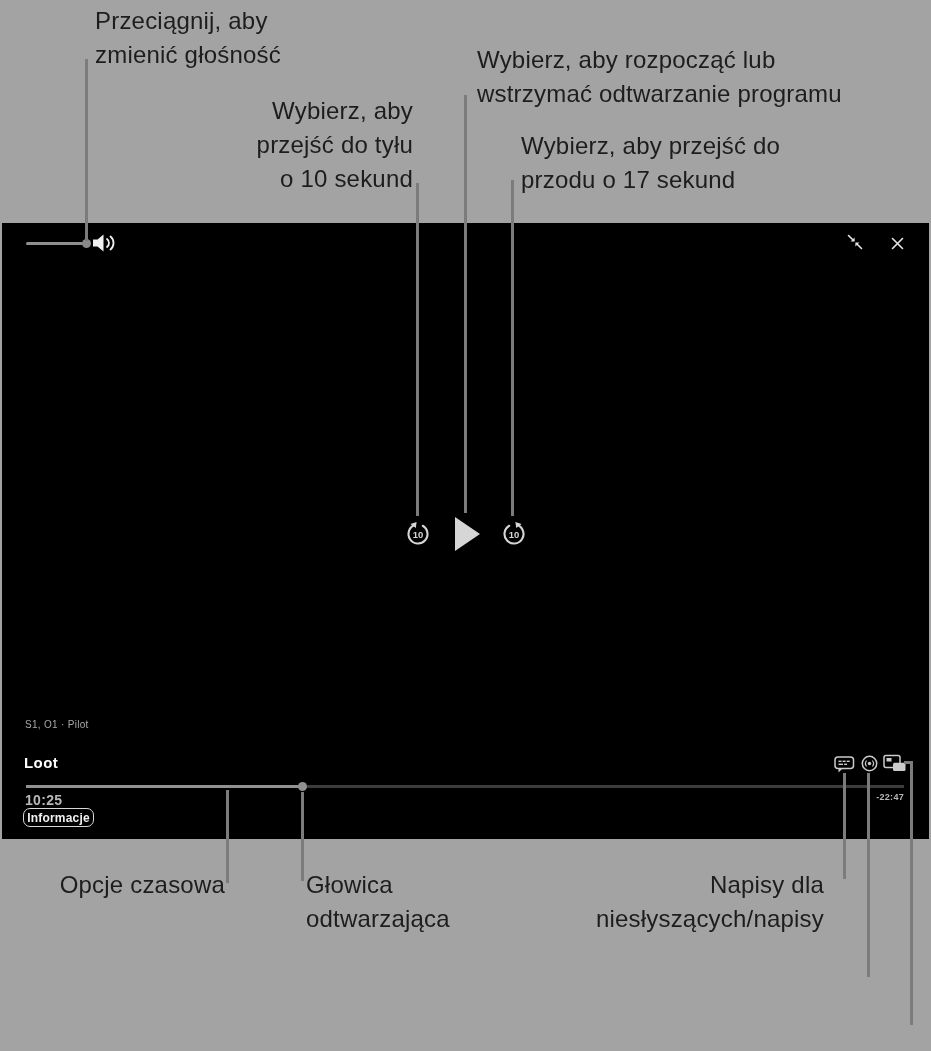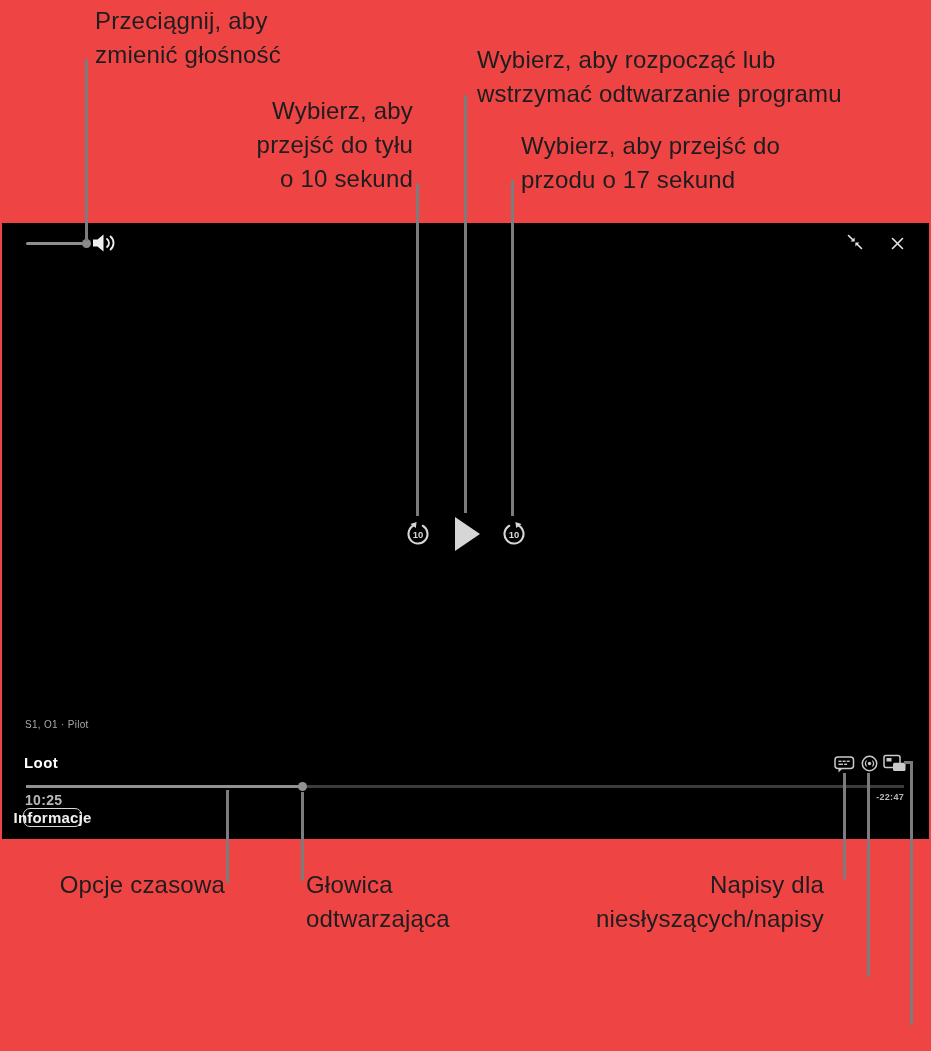--- a/index.html
+++ b/index.html
@@ -1,17 +1,17 @@
 <!DOCTYPE html>
 <html><head>
 <meta charset="utf-8">
 <style>
   html,body{margin:0;padding:0;background:#ffffff;}
   .canvas{
-    position:relative;width:931px;height:1051px;background:#ef4444;overflow:hidden;
+    position:relative;width:931px;height:1051px;background:#a3a3a3;overflow:hidden;
     font-family:"Liberation Sans",sans-serif;
   }
   
   .callout{
     position:absolute;font-size:24px;line-height:34px;letter-spacing:0.2px;
     color:#1d1d1f;white-space:pre-line;
   }
   #callout-volume{left:95px;top:4px;}
   #callout-skip-back{left:200px;top:94px;width:213px;text-align:right;}
   #callout-play{left:477px;top:43px;}
@@ -47,22 +47,22 @@
   .btn-play{left:451px;top:292px;cursor:pointer;}
   .btn-skip-fwd{left:498px;top:296px;cursor:pointer;}
   .episode-info{left:23px;top:496px;font-size:10px;color:#a8a8a8;letter-spacing:0.3px;}
   .show-title{left:22px;top:531px;font-size:15px;font-weight:700;color:#fdfdfd;letter-spacing:0.4px;}
   .tl-played{left:24px;top:562px;width:277px;height:3px;background:#919191;}
   .tl-rest{left:301px;top:562px;width:601px;height:3px;background:#3c3c3d;}
   .tl-knob{left:296px;top:559px;width:9px;height:9px;border-radius:50%;background:#919191;z-index:2;}
   .time-elapsed{left:23px;top:569px;font-size:14px;font-weight:600;color:#b8b8b8;letter-spacing:0.3px;}
   .time-remaining{right:25px;top:569px;font-size:9px;font-weight:600;color:#b8b8b8;letter-spacing:0.3px;}
   .info-btn{
-    left:21px;top:585px;width:59px;height:19px;border:1.5px solid #d8d8d8;border-radius:7px;
-    background:transparent;color:#f0f0f0;font-size:15px;font-weight:700;
+    left:21px;top:585px;width:71px;height:19px;border:1.5px solid #d8d8d8;border-radius:7px;
+    background:transparent;color:#f0f0f0;font-size:12px;font-weight:700;
     display:flex;align-items:center;justify-content:center;cursor:pointer;
     font-family:"Liberation Sans",sans-serif;letter-spacing:0.2px;box-sizing:border-box;
   }
   .icon-subtitles{left:832px;top:533px;cursor:pointer;}
   .icon-audio{left:859px;top:532px;cursor:pointer;}
   .icon-pip{left:881px;top:531px;cursor:pointer;}
   svg{display:block;overflow:visible;}
   svg text{font-family:"Liberation Sans",sans-serif;}
 </style>
 </head>

